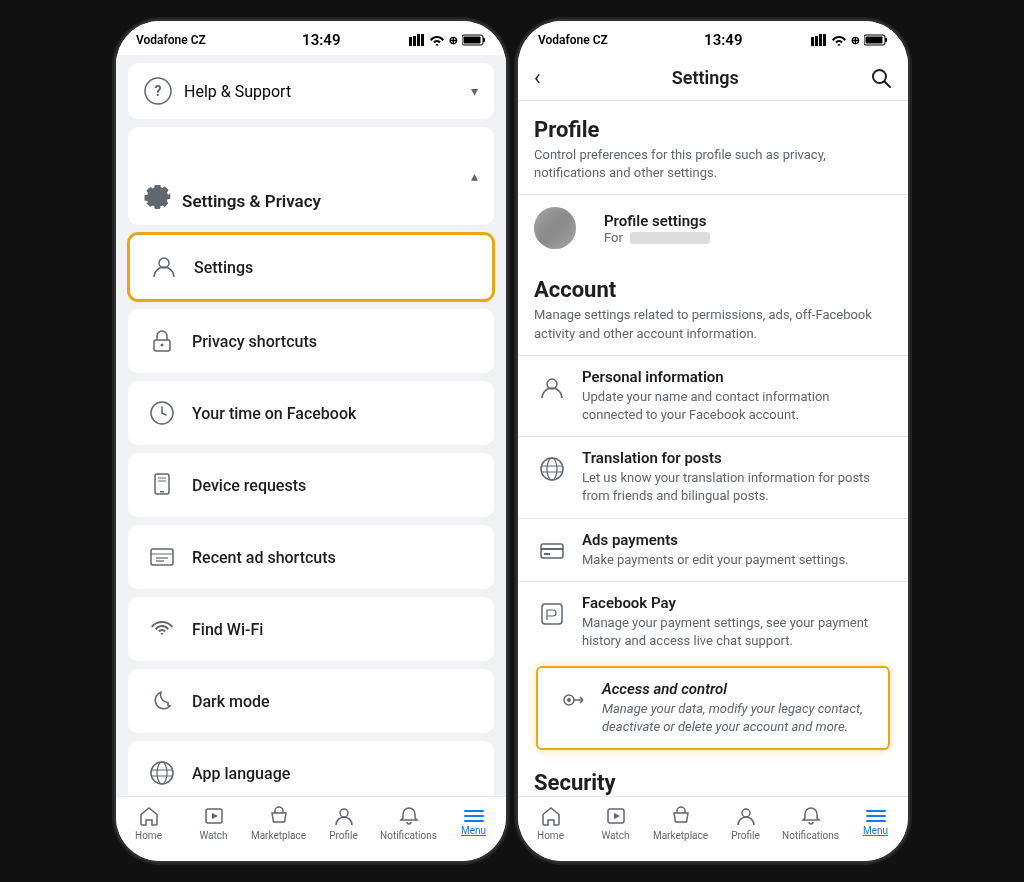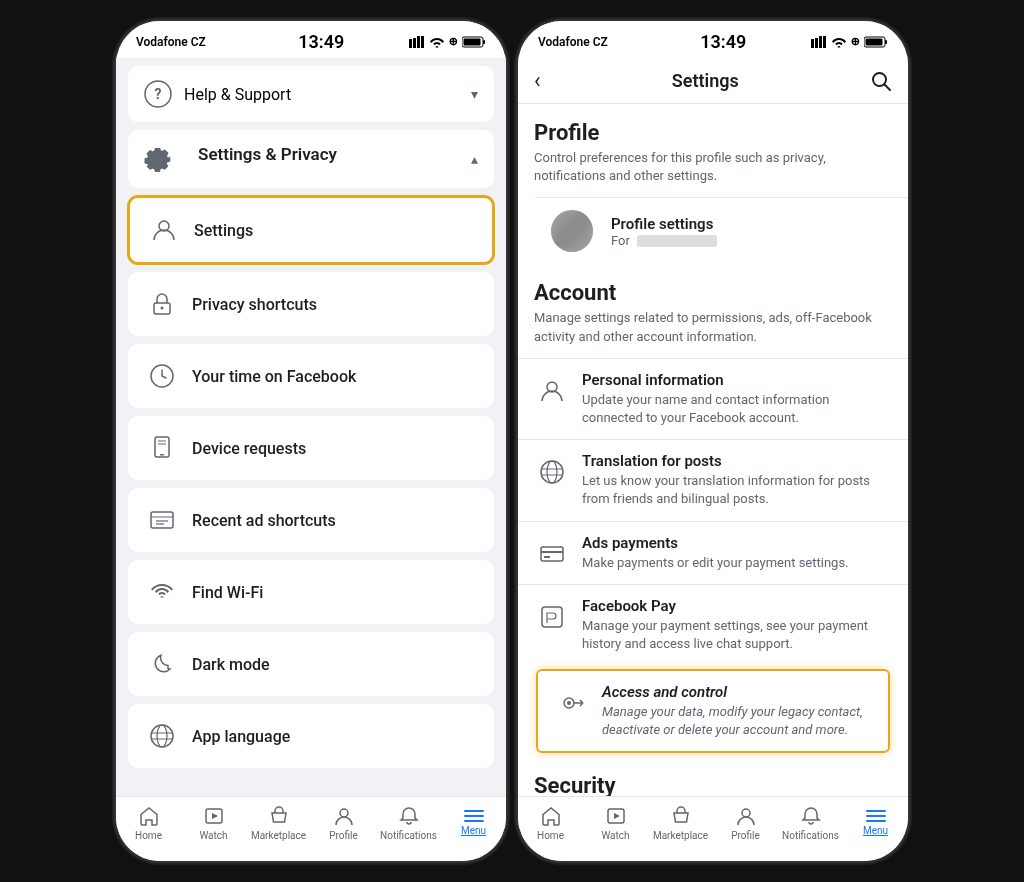--- a/index.html
+++ b/index.html
@@ -32,21 +32,21 @@
       display: flex;
       justify-content: space-between;
       align-items: center;
       padding: 10px 20px 6px;
       background: #fff;
       font-size: 12px;
       font-weight: 600;
       flex-shrink: 0;
     }
     .status-bar .carrier { font-size: 12px; font-weight: 600; }
-    .status-bar .time { font-size: 18px; font-weight: 600; margin-left: 28px; }
+    .status-bar .time { font-size: 15px; font-weight: 600; margin-left: 28px; }
     .status-bar .icons { display: flex; align-items: center; gap: 4px; font-size: 11px; }
     
     .phone-content {
       flex: 1;
       overflow-y: auto;
       overflow-x: hidden;
       background: #f0f2f5;
     }
     .phone-content::-webkit-scrollbar { display: none; }
 
@@ -86,22 +86,23 @@
       background: #fff;
       border-radius: 10px;
       padding: 14px 16px;
       margin-bottom: 8px;
       display: flex;
       align-items: center;
       justify-content: space-between;
     }
     .section-header .left {
       display: flex;
-      align-items: flex-start;
-      gap: 24px;
+      align-items: flex-end;
+      gap: 8px;
+      margin-top: 40px;
     }
     .section-header .label {
       font-size: 17px;
       font-weight: 600;
       color: #1c1e21;
     }
     .collapse-icon {
       font-size: 14px;
       color: #606770;
     }
@@ -189,25 +190,24 @@
       margin-bottom: 2px;
     }
     .settings-item .s-desc {
       font-size: 13px;
       color: #606770;
       line-height: 1.4;
     }
     .profile-item {
       display: flex;
       align-items: center;
-      gap: 18px;
+      gap: 28px;
       padding: 12px 16px;
       border-top: 1px solid #e4e6ea;
       cursor: pointer;
-      margin-left: 17px;
     }
     .profile-avatar {
       width: 42px;
       height: 42px;
       border-radius: 50%;
       background: #c4c4c4;
       flex-shrink: 0;
       overflow: hidden;
     }
     .profile-avatar-blur {

